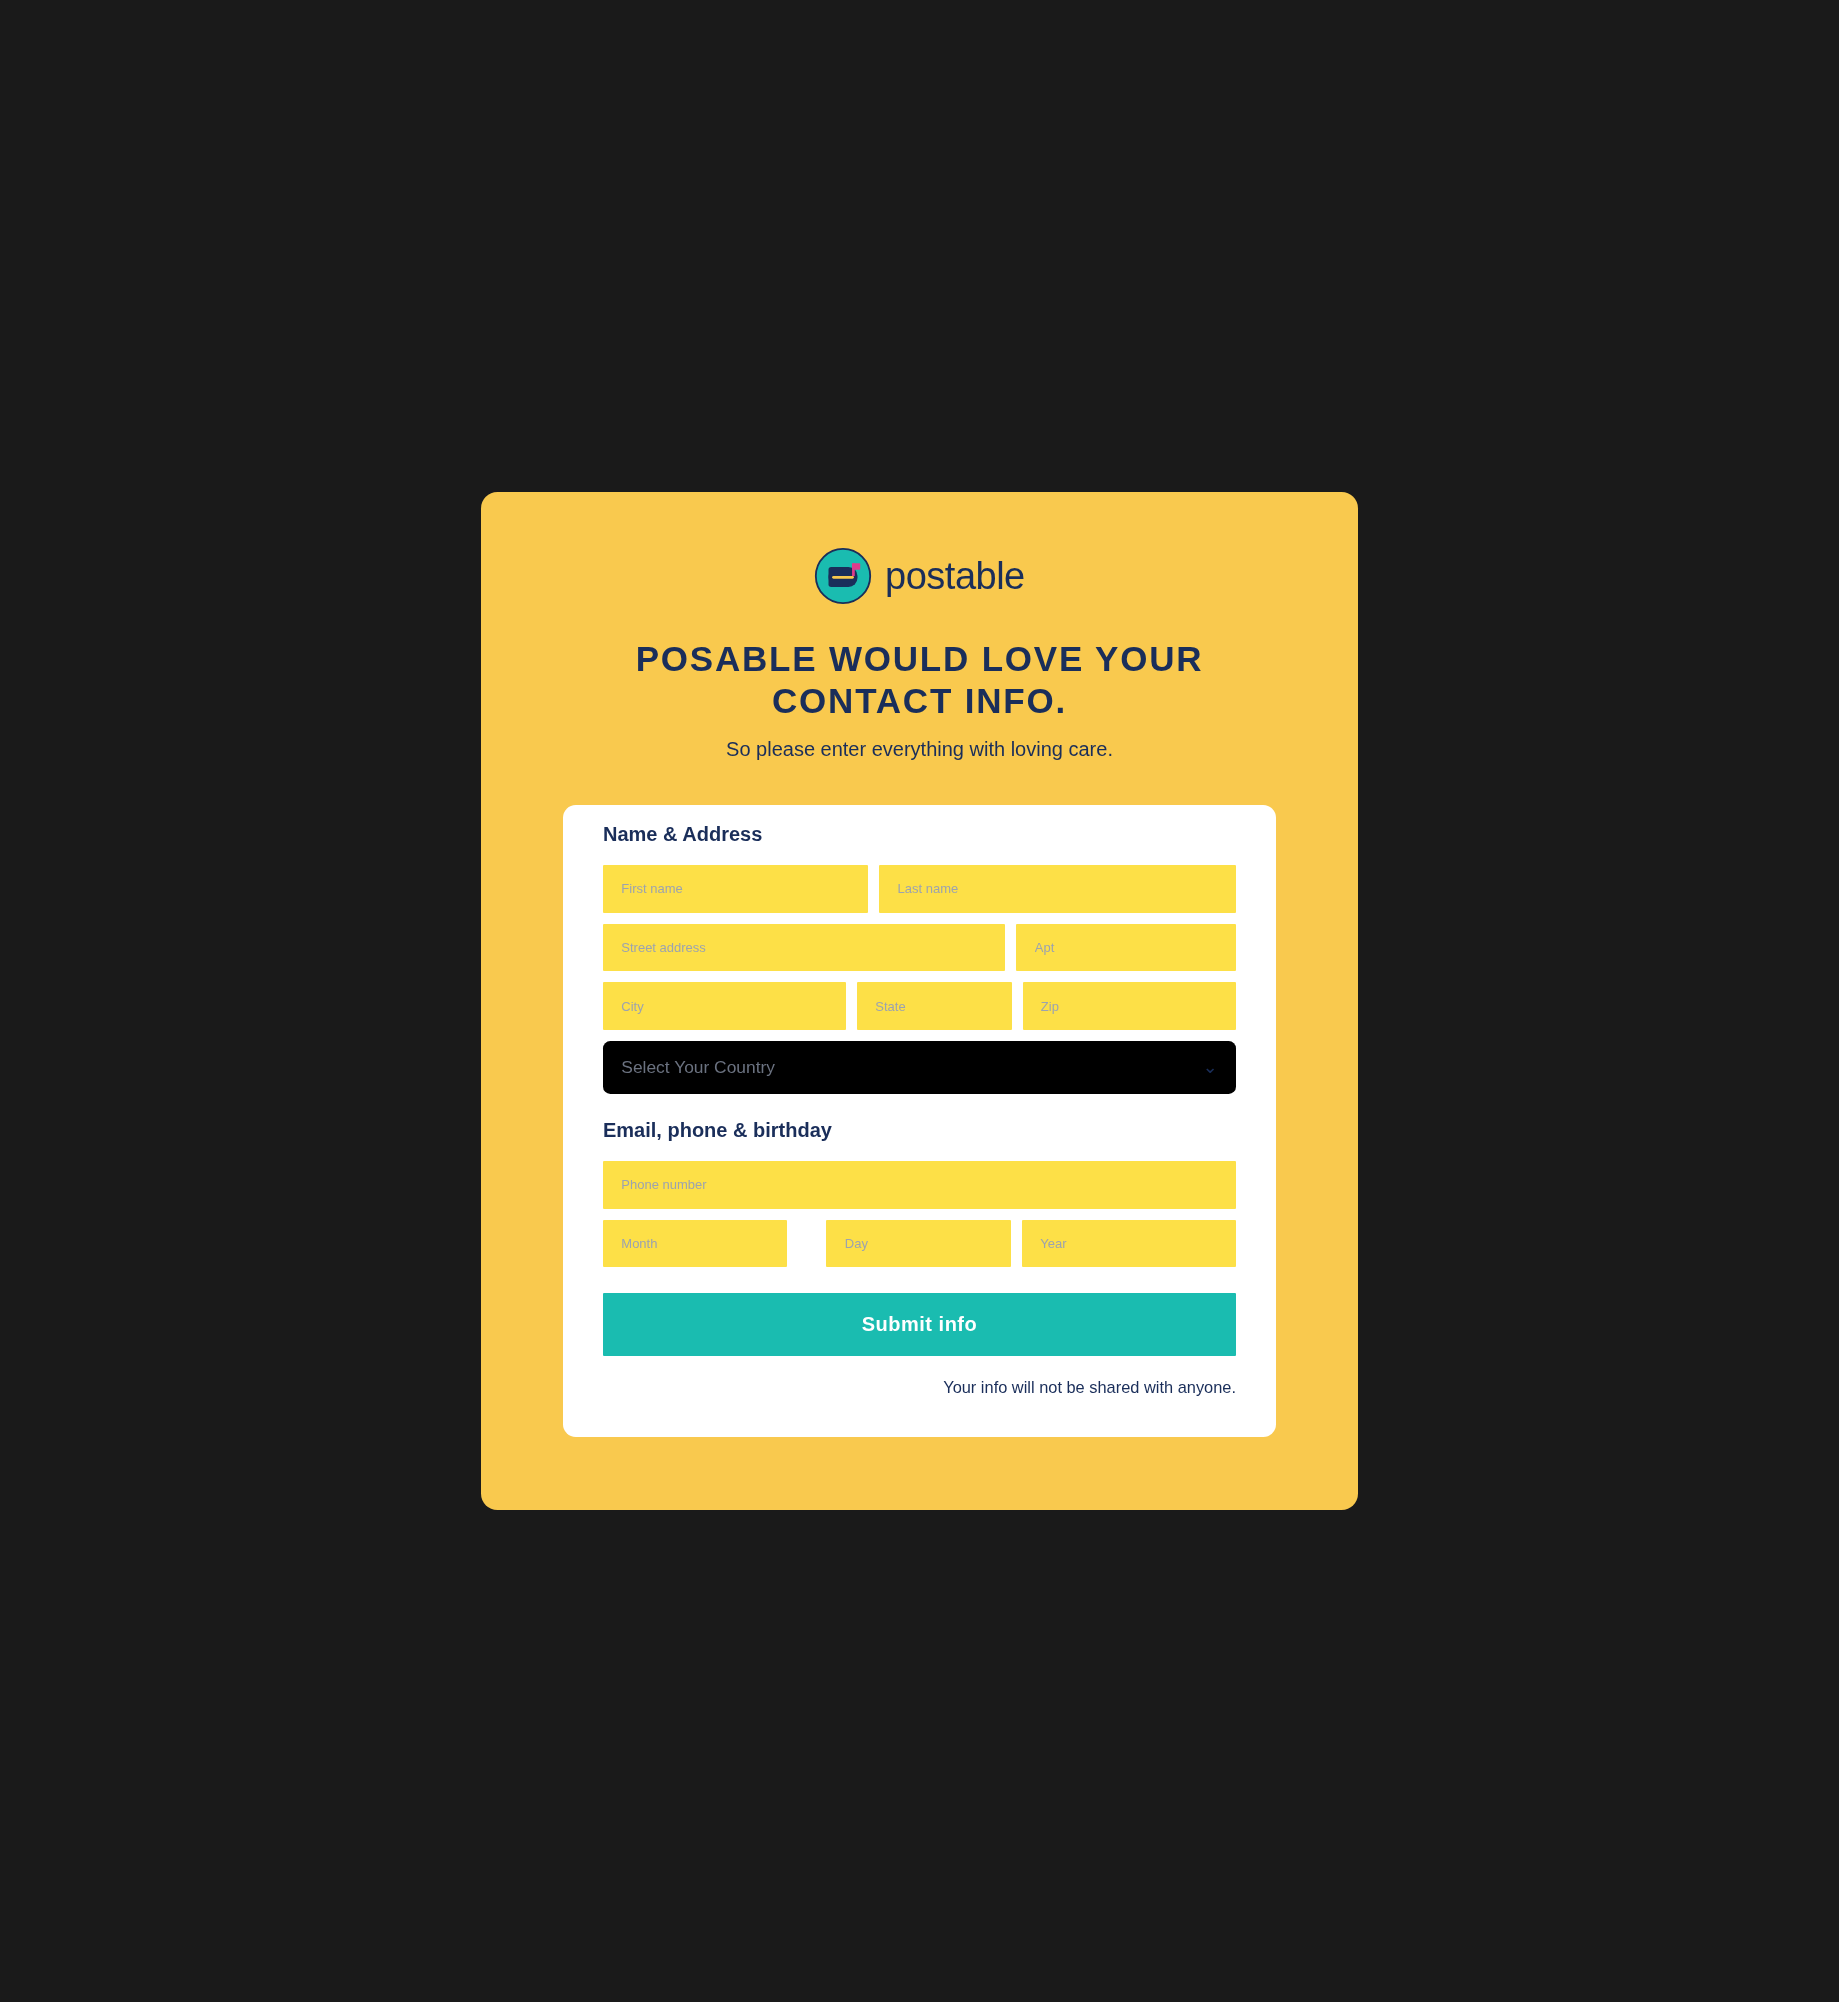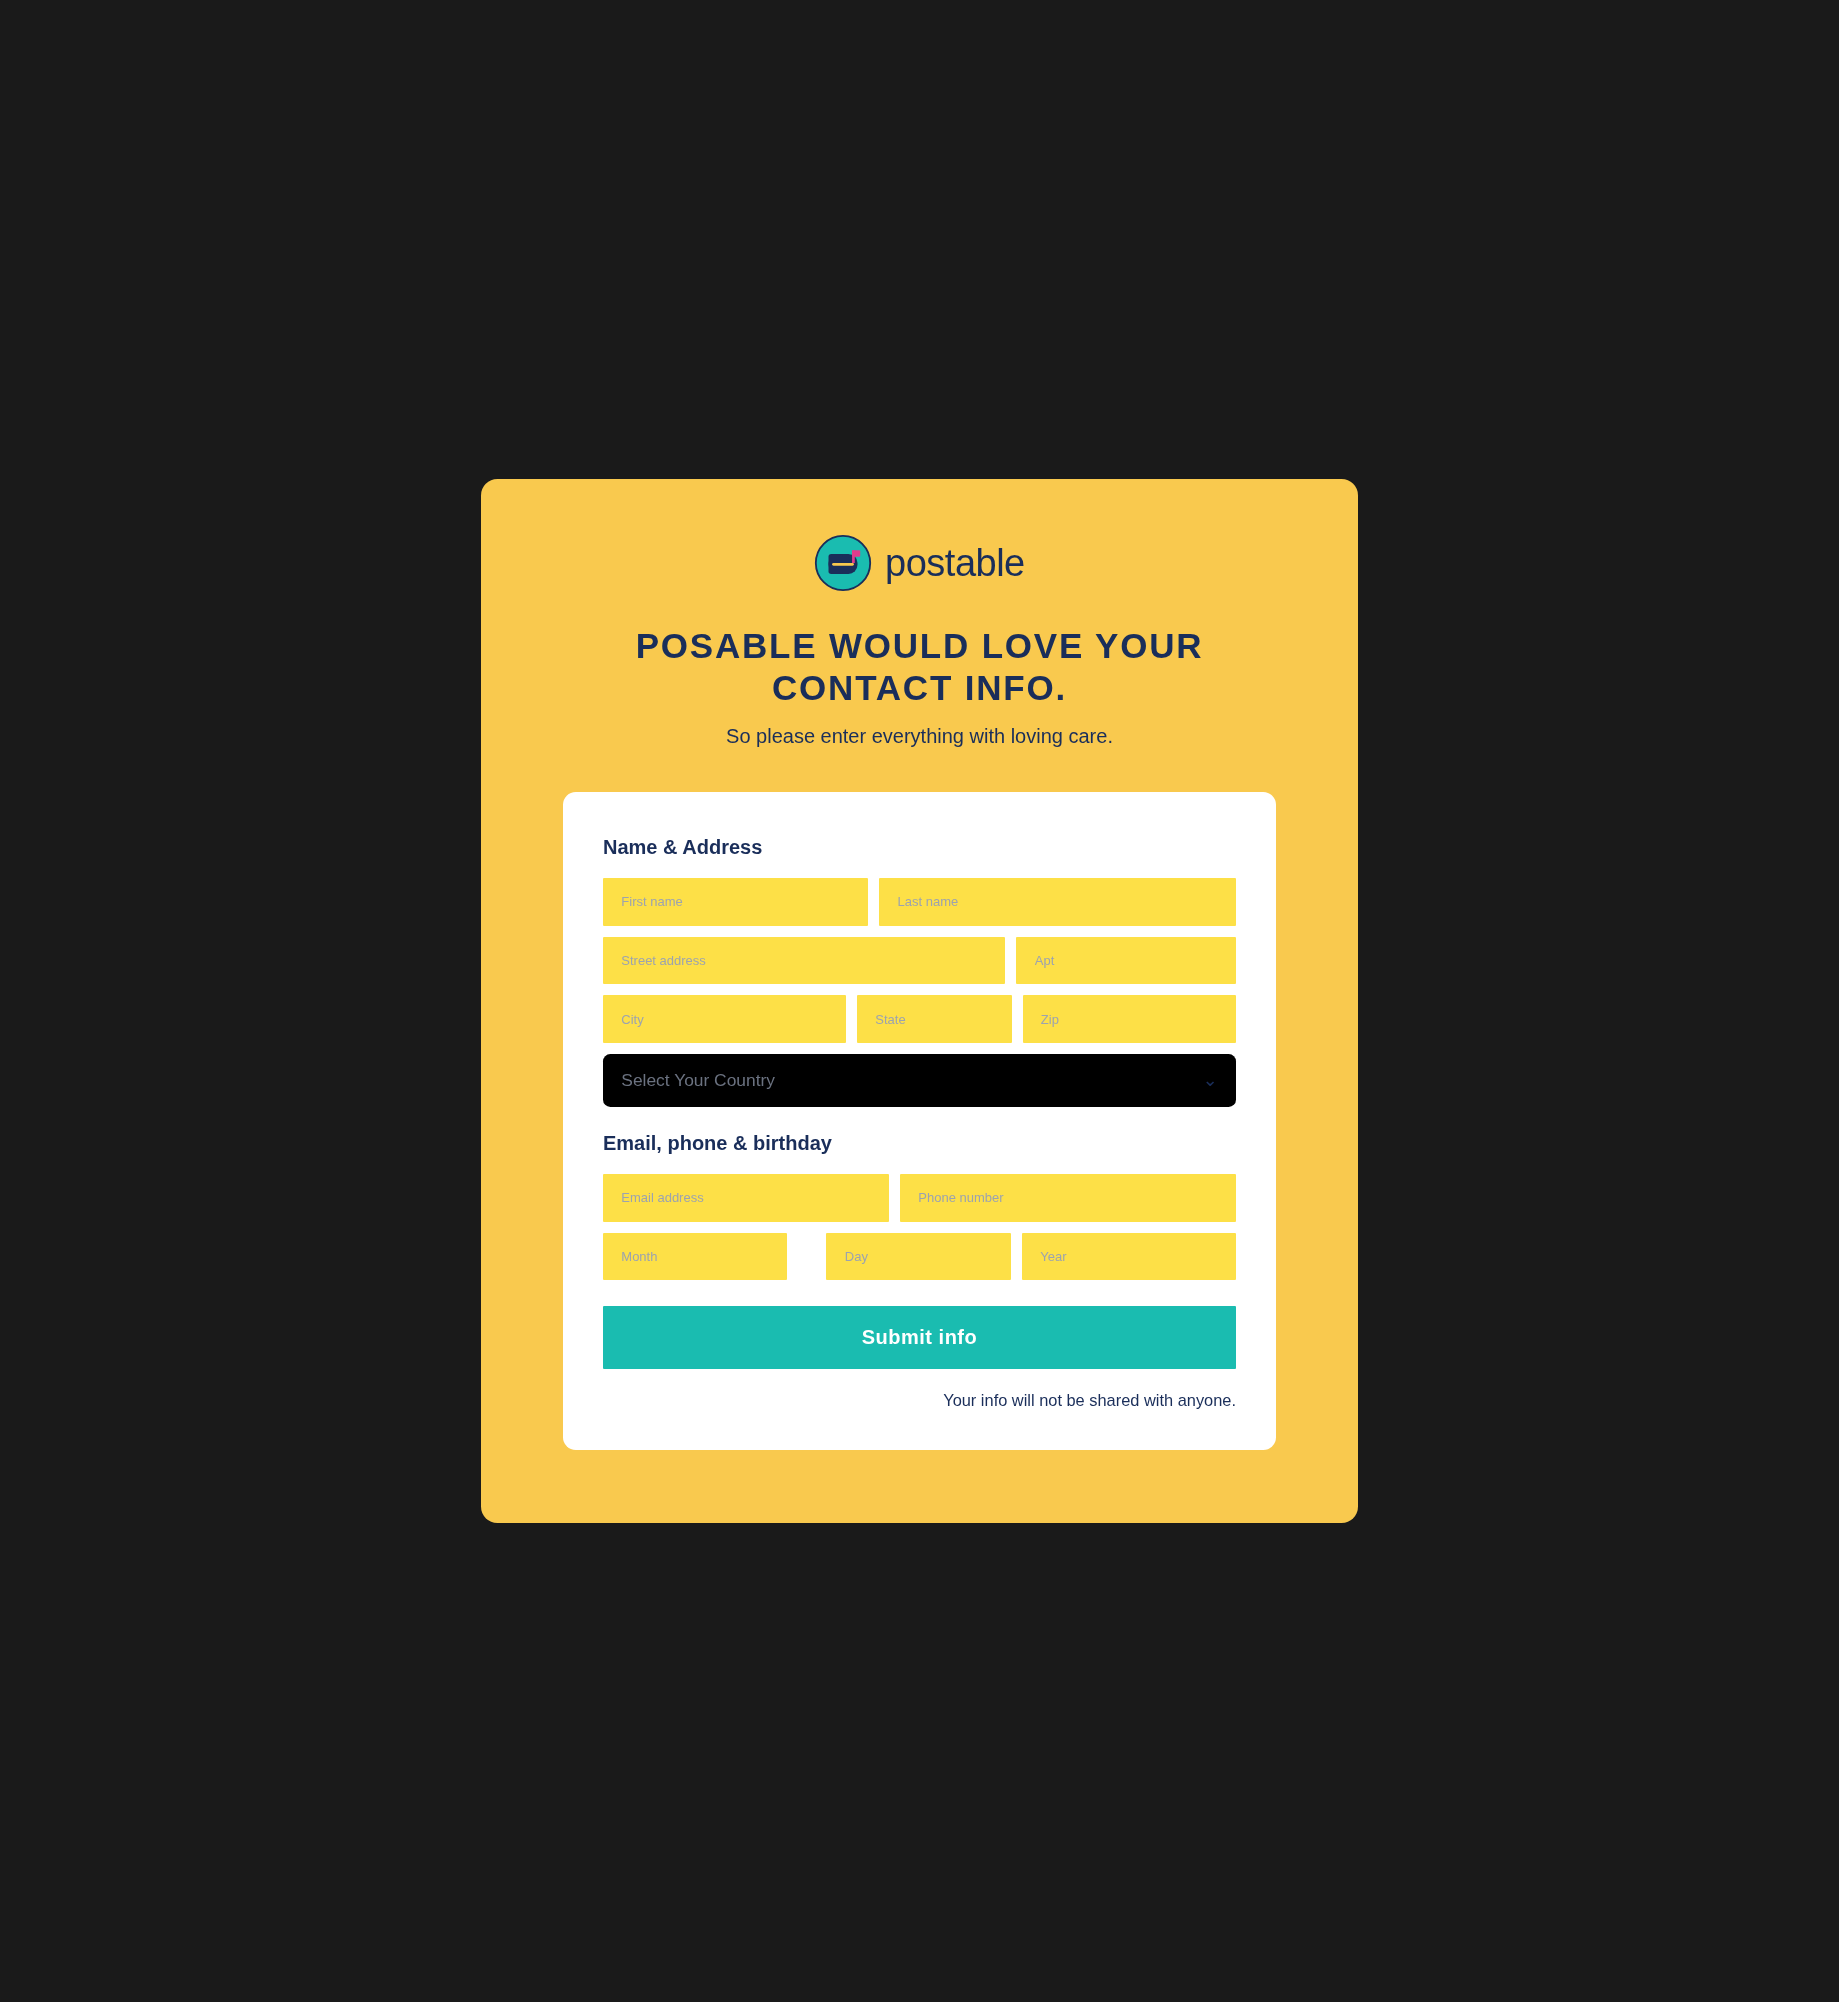--- a/index.html
+++ b/index.html
@@ -63,21 +63,21 @@
       font-size: 20px;
       color: #1a2e5a;
       text-align: center;
       margin-bottom: 44px;
       font-weight: 400;
     }
 
     .form-card {
       background: #ffffff;
       border-radius: 12.8px;
-      padding: 44px 40px 40px;
+      padding: 18px 40px 40px;
       width: 100%;
       max-width: 713px;
     }
 
     .section-label {
       font-size: 20px;
       font-weight: 700;
       color: #1a2e5a;
       margin-bottom: 18.3px;
     }
@@ -263,21 +263,20 @@
         <span class="select-chevron">⌄</span>
       </div>
     </div>
 
     
     <div class="section-divider">
       <div class="section-label">Email, phone &amp; birthday</div>
     </div>
 
     <div class="form-row">
-      <input class="form-input input-email" type="email" placeholder="Email address" style="">
       <input class="form-input input-phone" type="tel" placeholder="Phone number" style="">
     </div>
 
     <div class="form-row">
       <input class="form-input input-month" type="text" placeholder="Month" style="">
       <input class="form-input input-day" type="text" placeholder="Day" style="">
       <input class="form-input input-year" type="text" placeholder="Year" style="">
     </div>
 
     

